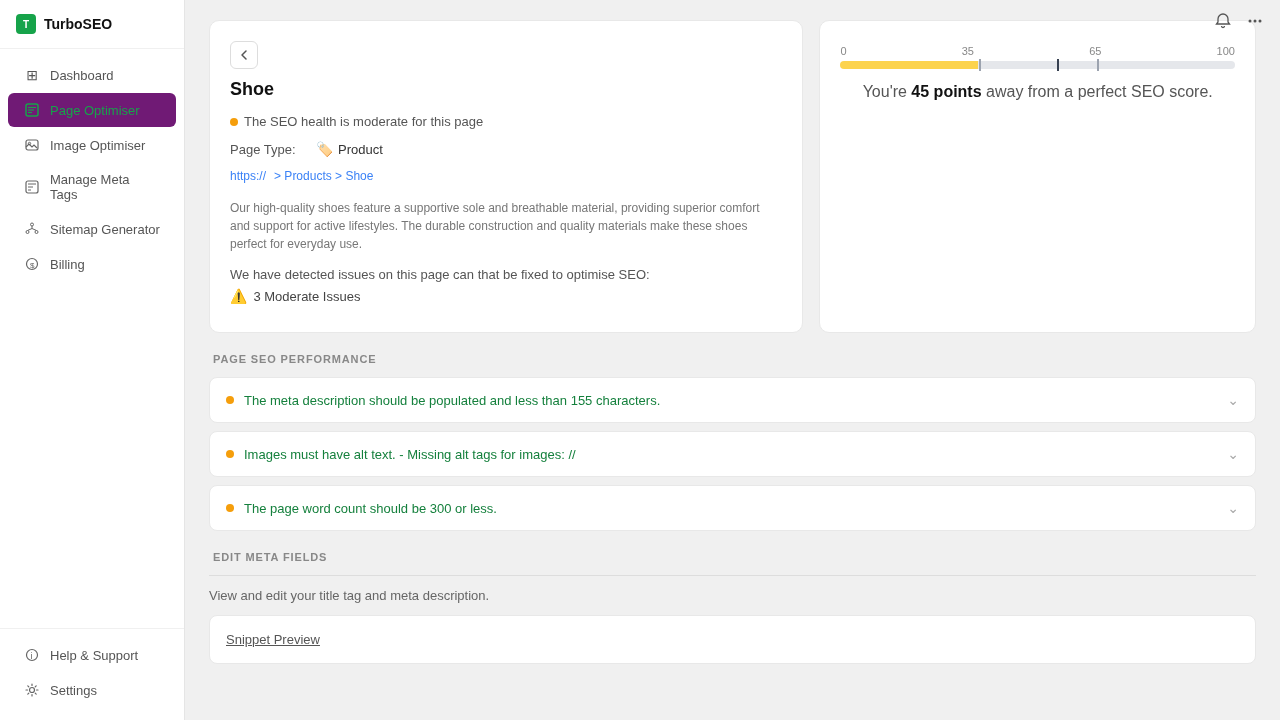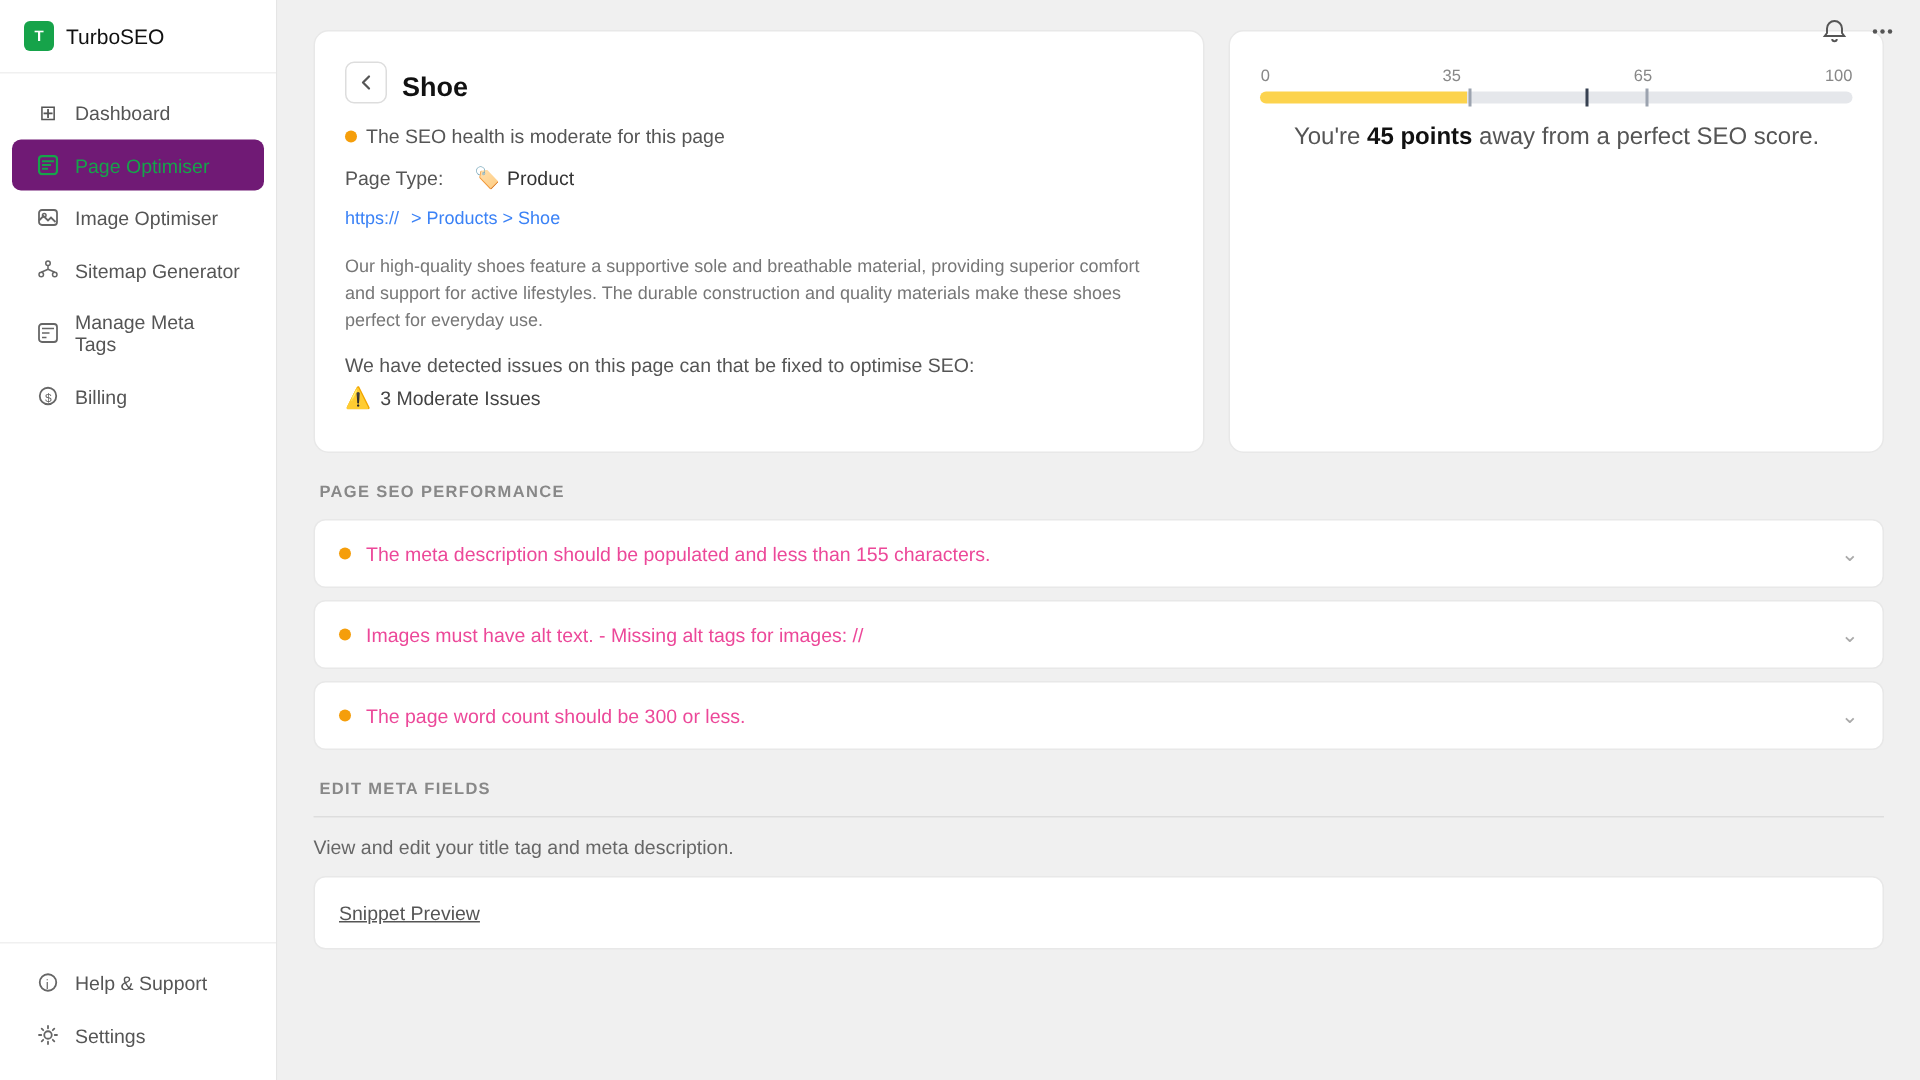--- a/index.html
+++ b/index.html
@@ -35,21 +35,21 @@
       background: #16a34a;
       border-radius: 4px;
       display: flex;
       align-items: center;
       justify-content: center;
       color: white;
       font-size: 10px;
       font-weight: bold;
     }
     .sidebar-logo-text {
-      font-weight: 400;
+      font-weight: 700;
       font-size: 14px;
       color: #111;
     }
     .sidebar-nav {
       flex: 1;
       padding: 8px 0;
     }
     .nav-item {
       display: flex;
       align-items: center;
@@ -104,23 +104,24 @@
     
     .page-info-card {
       background: #fff;
       border-radius: 10px;
       padding: 20px;
       flex: 1.4;
       border: 1px solid #e8e8e8;
     }
     .card-header {
       display: flex;
-      align-items: flex-end;
+      align-items: flex-start;
       gap: 10px;
       margin-bottom: 14px;
+      flex-direction: column;
     }
     .back-btn {
       width: 28px;
       height: 28px;
       border: 1px solid #ddd;
       border-radius: 6px;
       background: #fff;
       cursor: pointer;
       display: flex;
       align-items: center;
@@ -290,21 +291,21 @@
       display: flex;
       align-items: center;
       justify-content: space-between;
       cursor: pointer;
     }
     .perf-item-left {
       display: flex;
       align-items: center;
       gap: 10px;
       font-size: 13px;
-      color: #ec4899;
+      color: #15803d;
     }
     .chevron-icon { color: #aaa; font-size: 14px; }
 
     
     .meta-section { }
     .divider {
       border: none;
       border-top: 1px solid #ddd;
       margin-bottom: 12px;
     }
@@ -352,44 +353,44 @@
     </div>
     <div class="nav-item">
       <span class="nav-icon">
         <svg width="14" height="14" viewBox="0 0 14 14" fill="none">
           <rect x="1" y="2" width="12" height="10" rx="2" stroke="#666" stroke-width="1.2" fill="none"></rect>
           <circle cx="4.5" cy="5.5" r="1.2" stroke="#666" stroke-width="1"></circle>
           <path d="M1 9l3-3 3 3 2-2 3 3" stroke="#666" stroke-width="1.2" fill="none"></path>
         </svg>
       </span>
       <span>Image Optimiser</span>
+    </div>
+    <div class="nav-item">
+      <span class="nav-icon">
+        <svg width="14" height="14" viewBox="0 0 14 14" fill="none">
+          <rect x="1" y="1" width="12" height="12" rx="2" stroke="#666" stroke-width="1.2" fill="none"></rect>
+          <line x1="3" y1="4" x2="11" y2="4" stroke="#666" stroke-width="1"></line>
+          <line x1="3" y1="7" x2="8" y2="7" stroke="#666" stroke-width="1"></line>
+          <line x1="3" y1="10" x2="6" y2="10" stroke="#666" stroke-width="1"></line>
+        </svg>
+      </span>
+      <span>Manage Meta Tags</span>
     </div>
     <div class="nav-item">
       <span class="nav-icon">
         <svg width="14" height="14" viewBox="0 0 14 14" fill="none">
           <circle cx="7" cy="2.5" r="1.5" stroke="#666" stroke-width="1"></circle>
           <circle cx="2.5" cy="10" r="1.5" stroke="#666" stroke-width="1"></circle>
           <circle cx="11.5" cy="10" r="1.5" stroke="#666" stroke-width="1"></circle>
           <line x1="7" y1="4" x2="7" y2="6.5" stroke="#666" stroke-width="1"></line>
           <line x1="7" y1="6.5" x2="2.5" y2="8.5" stroke="#666" stroke-width="1"></line>
           <line x1="7" y1="6.5" x2="11.5" y2="8.5" stroke="#666" stroke-width="1"></line>
         </svg>
       </span>
       <span>Sitemap Generator</span>
-    </div>
-    <div class="nav-item">
-      <span class="nav-icon">
-        <svg width="14" height="14" viewBox="0 0 14 14" fill="none">
-          <rect x="1" y="1" width="12" height="12" rx="2" stroke="#666" stroke-width="1.2" fill="none"></rect>
-          <line x1="3" y1="4" x2="11" y2="4" stroke="#666" stroke-width="1"></line>
-          <line x1="3" y1="7" x2="8" y2="7" stroke="#666" stroke-width="1"></line>
-          <line x1="3" y1="10" x2="6" y2="10" stroke="#666" stroke-width="1"></line>
-        </svg>
-      </span>
-      <span>Manage Meta Tags</span>
     </div>
     <div class="nav-item">
       <span class="nav-icon">
         <svg width="14" height="14" viewBox="0 0 14 14" fill="none">
           <circle cx="7" cy="7" r="5.5" stroke="#666" stroke-width="1.2" fill="none"></circle>
           <text x="5" y="11" font-size="8" fill="#666">$</text>
         </svg>
       </span>
       <span>Billing</span>
     </div>

